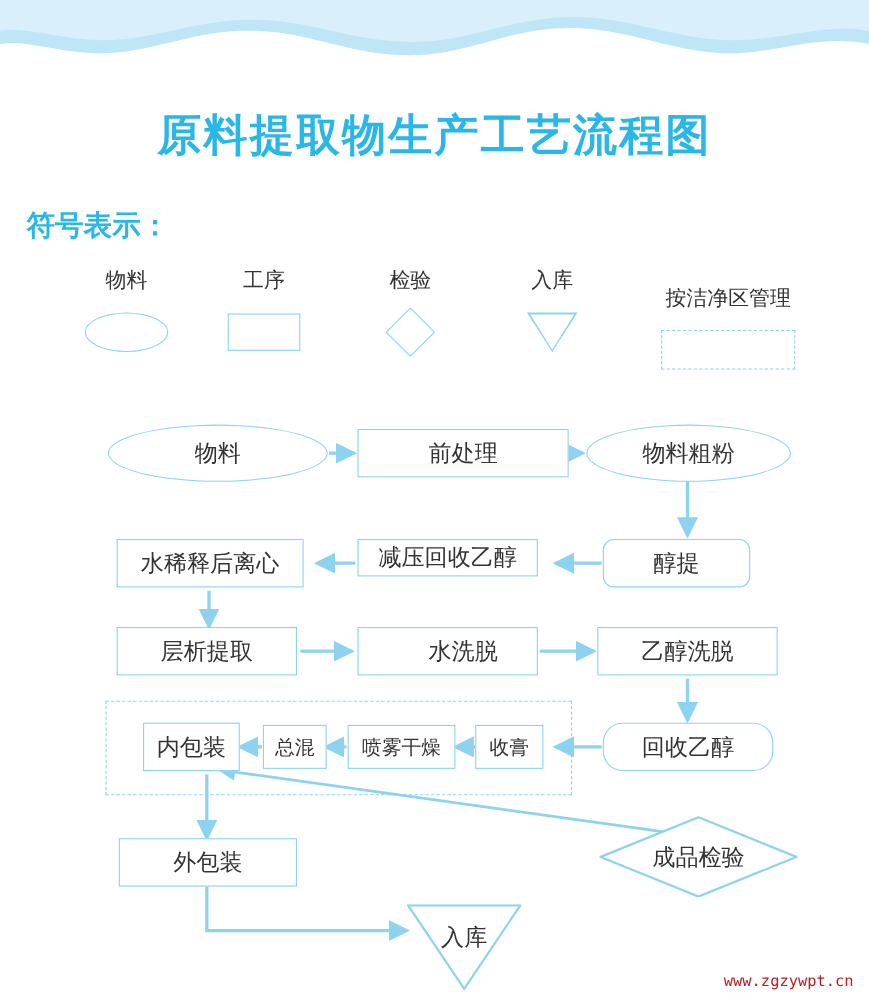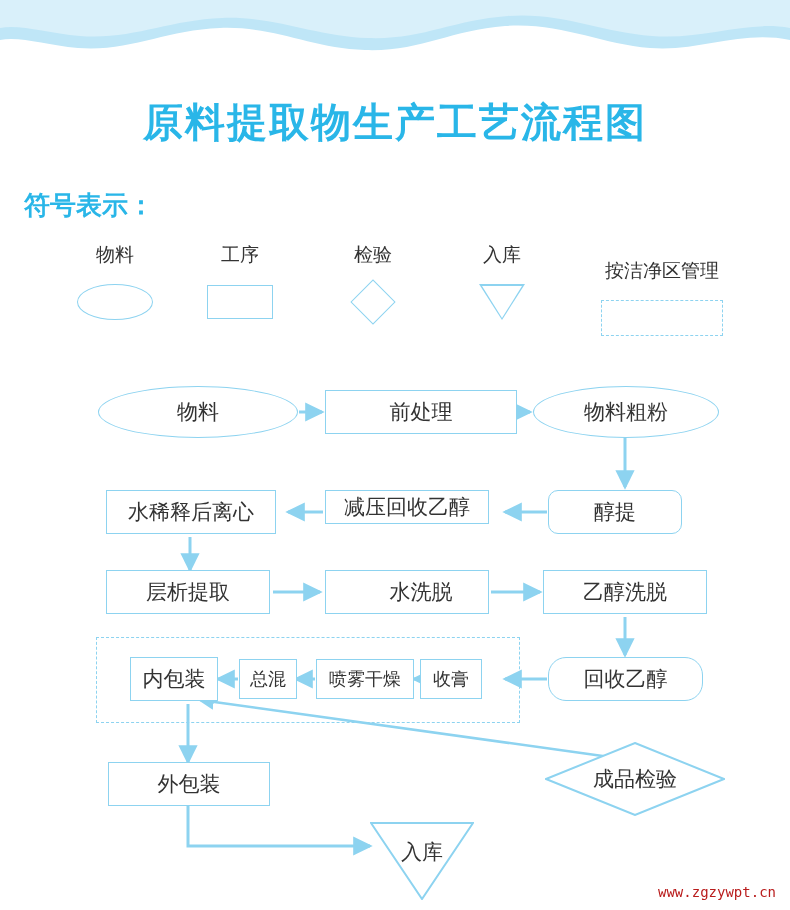--- a/index.html
+++ b/index.html
@@ -235,21 +235,21 @@
 </div>
 
 <div class="node" style="left:543px;top:570px;width:164px;height:44px;">
   <span>乙醇洗脱</span>
 </div>
 
 <div class="node" style="left:548px;top:657px;width:155px;height:44px;border-radius:18px;">
   <span>回收乙醇</span>
 </div>
 
-<div class="node small" style="left:420px;top:659px;width:62px;height:40px;">
+<div class="node small" style="left:432px;top:659px;width:62px;height:40px;">
   <span>收膏</span>
 </div>
 
 <div class="node small" style="left:316px;top:659px;width:98px;height:40px;">
   <span>喷雾干燥</span>
 </div>
 
 <div class="node small" style="left:239px;top:659px;width:58px;height:40px;">
   <span>总混</span>
 </div>

